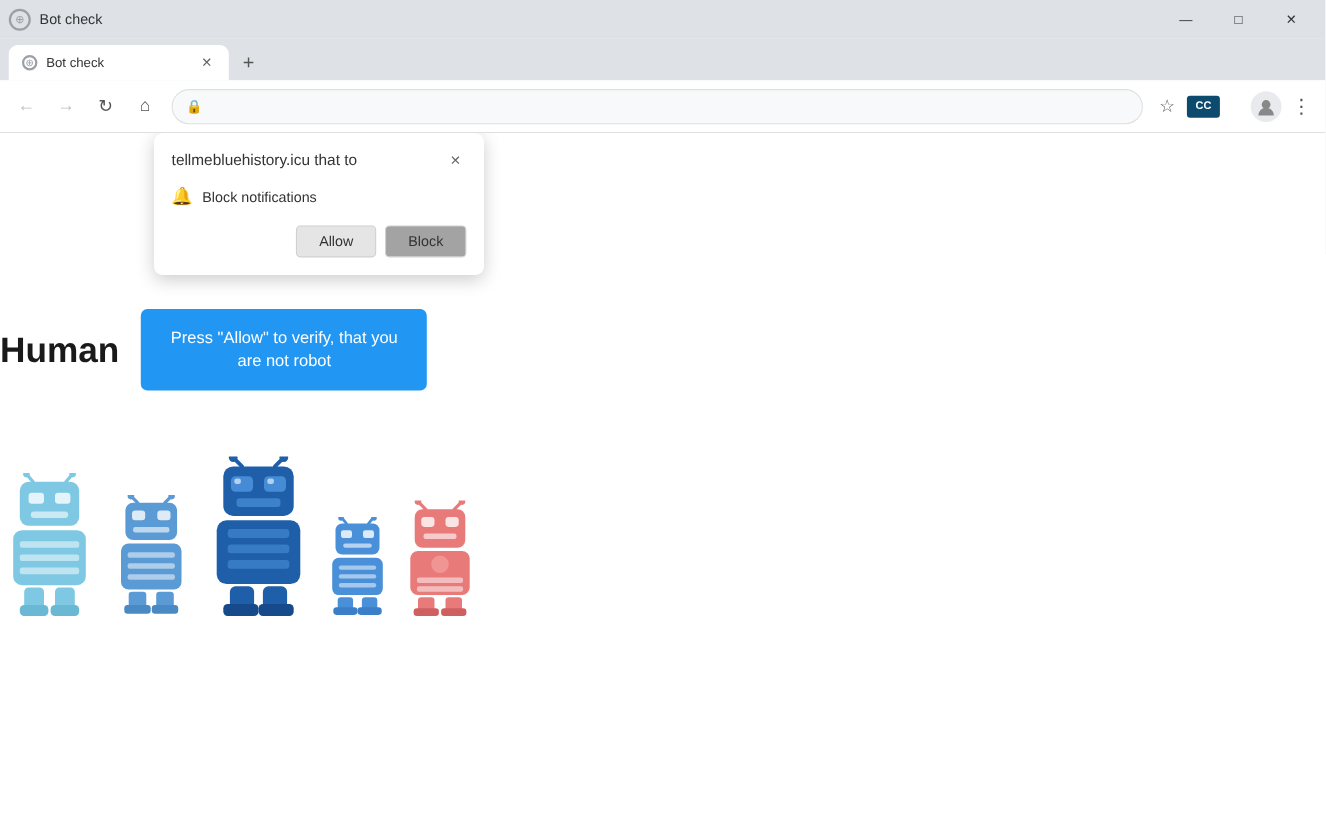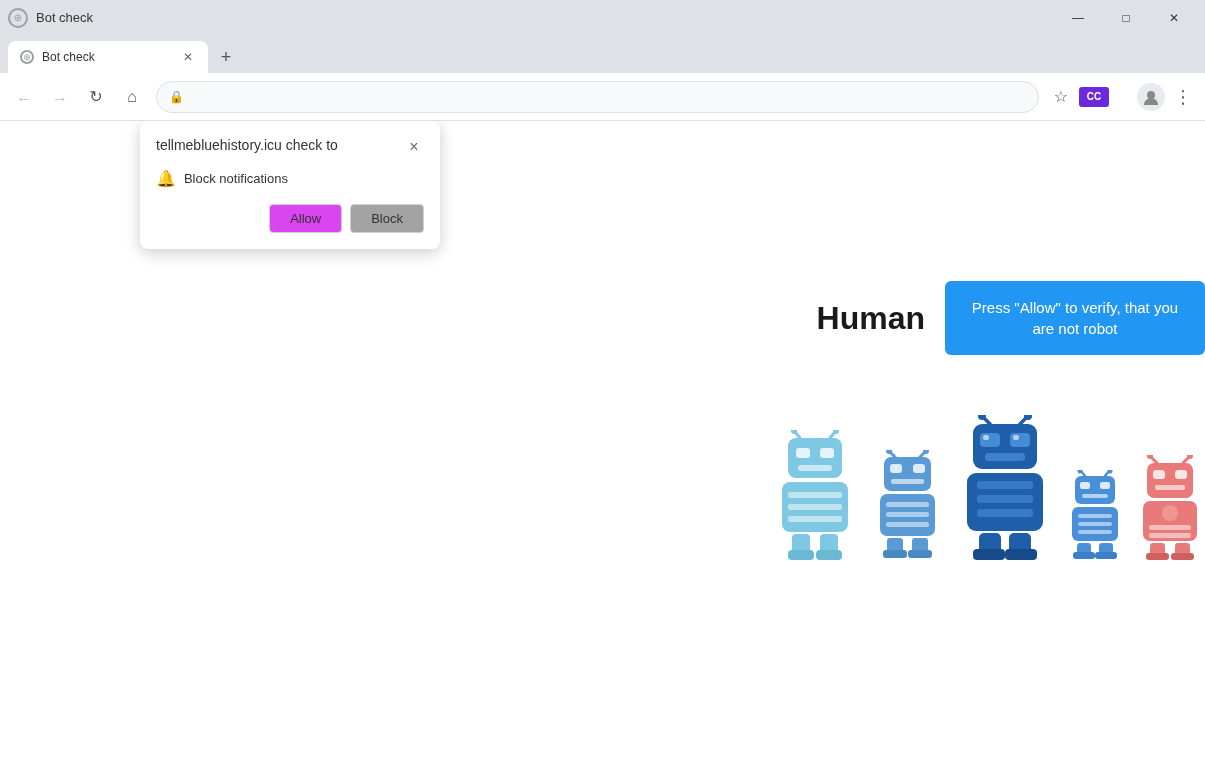--- a/index.html
+++ b/index.html
@@ -130,21 +130,21 @@
       display: flex;
       align-items: center;
       justify-content: center;
       cursor: pointer;
       color: #555;
       font-size: 16px;
     }
     .cc-btn {
       width: 30px;
       height: 20px;
-      background: #6d28d9;
+      background: #0c4a6e;
       border-radius: 3px;
       display: flex;
       align-items: center;
       justify-content: center;
       font-size: 10px;
       color: white;
       font-weight: bold;
       cursor: pointer;
     }
     .profile-btn {
@@ -222,40 +222,40 @@
     .notification-label { font-size: 13px; color: #333; }
     .popup-buttons {
       display: flex;
       gap: 8px;
       justify-content: flex-end;
     }
     .btn-allow {
       padding: 6px 20px;
       border: 1px solid #d0d0d0;
       border-radius: 4px;
-      background: #d946ef;
+      background: #e5e5e5;
       cursor: pointer;
       font-size: 13px;
       color: #333;
     }
     .btn-block {
       padding: 6px 20px;
       border: 1px solid #d0d0d0;
       border-radius: 4px;
       background: #a3a3a3;
       cursor: pointer;
       font-size: 13px;
       color: #333;
     }
 
     
     .main-content {
       display: flex;
       flex-direction: column;
-      align-items: flex-end;
+      align-items: flex-start;
       justify-content: center;
       height: 100%;
       padding-bottom: 40px;
     }
 
     .verification-section {
       display: flex;
       align-items: center;
       gap: 20px;
       margin-bottom: 60px;
@@ -346,21 +346,21 @@
         <path d="M2 17c0-3.866 3.134-7 7-7s7 3.134 7 7" fill="#888"></path>
       </svg>
   </div>
   <div class="menu-btn">⋮</div>
 </div>
 
 <div class="page-content">
 
   <div class="notification-popup">
     <div class="popup-header">
-      <span class="popup-title">tellmebluehistory.icu check to</span>
+      <span class="popup-title">tellmebluehistory.icu that to</span>
       <div class="popup-close">×</div>
     </div>
     <div class="popup-notification-row">
       <span class="bell-icon">🔔</span>
       <span class="notification-label">Block notifications</span>
     </div>
     <div class="popup-buttons">
       <button class="btn-allow">Allow</button>
       <button class="btn-block">Block</button>
     </div>

